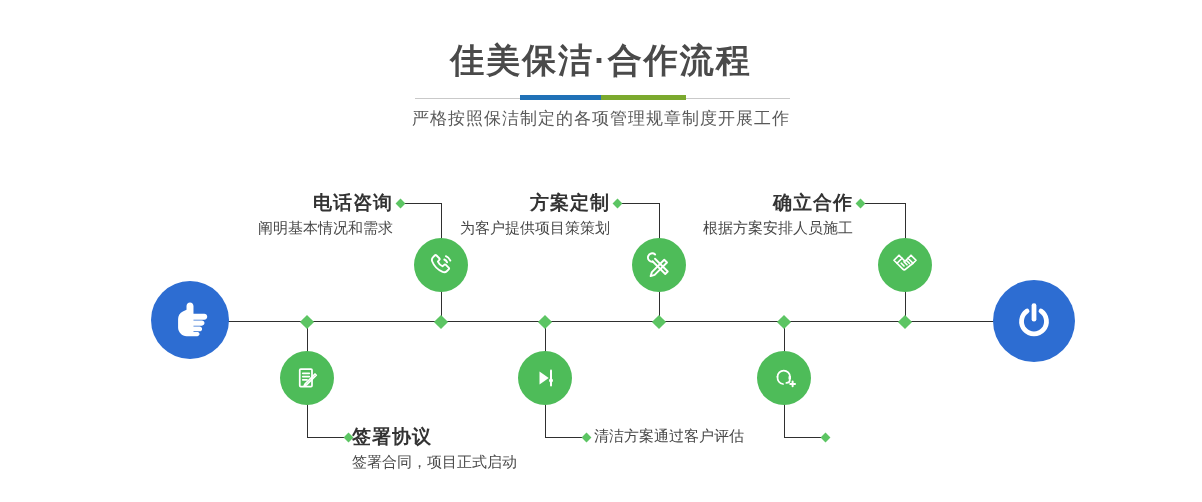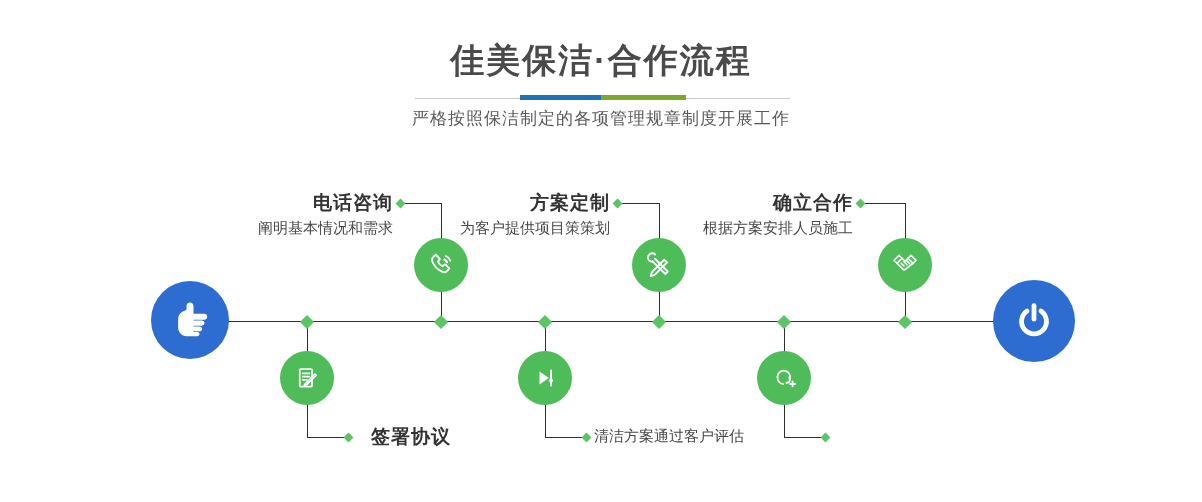--- a/index.html
+++ b/index.html
@@ -187,20 +187,21 @@
   </div>
   <div class="step-label lbl-top" style="right:592px;">
     <div class="t">方案定制</div>
     <div class="d">为客户提供项目策策划</div>
   </div>
   <div class="step-label lbl-top" style="right:349px;">
     <div class="t">确立合作</div>
     <div class="d">根据方案安排人员施工</div>
   </div>
 
-  <div class="step-label lbl-bottom" style="left:371px;font-family:Liberation Serif, serif;">
+  <div class="step-label lbl-bottom" style="left:352px;font-family:Liberation Serif, serif;">
     <div class="t">签署协议</div>
+    <div class="d">签署合同，项目正式启动</div>
   </div>
   <div class="step-label lbl-bottom" style="left:594px;">
     <div class="d">清洁方案通过客户评估</div>
   </div>
 
 </div>
 
 </body></html>

